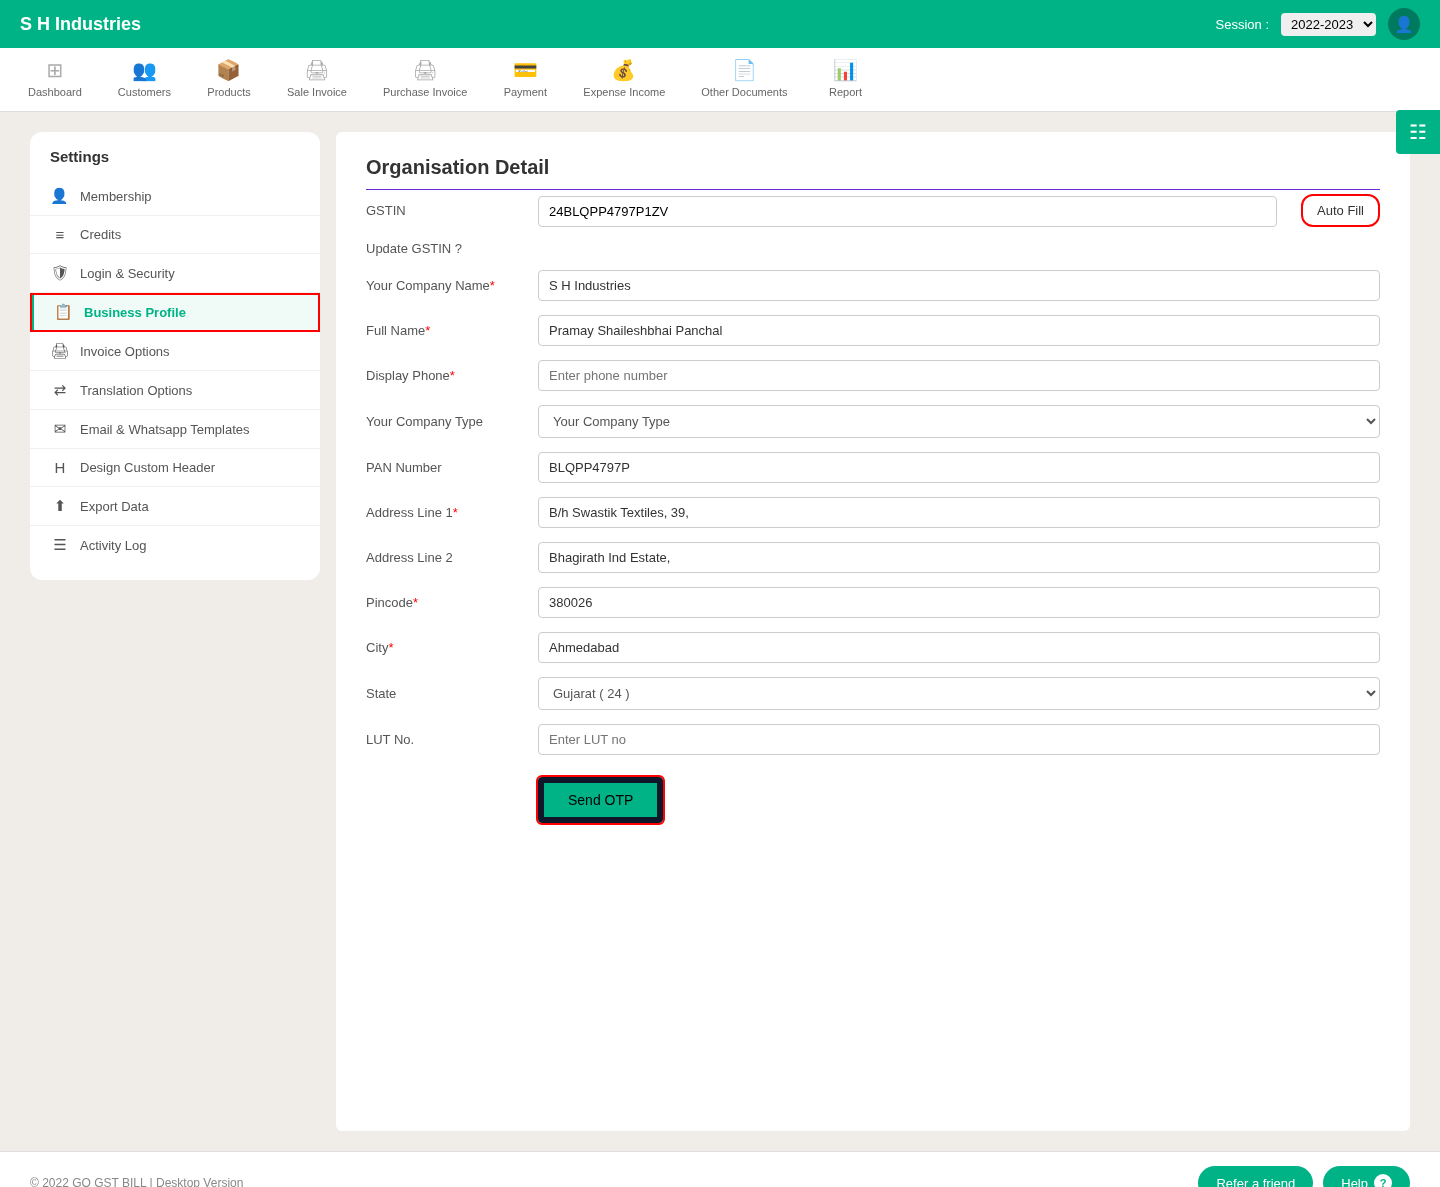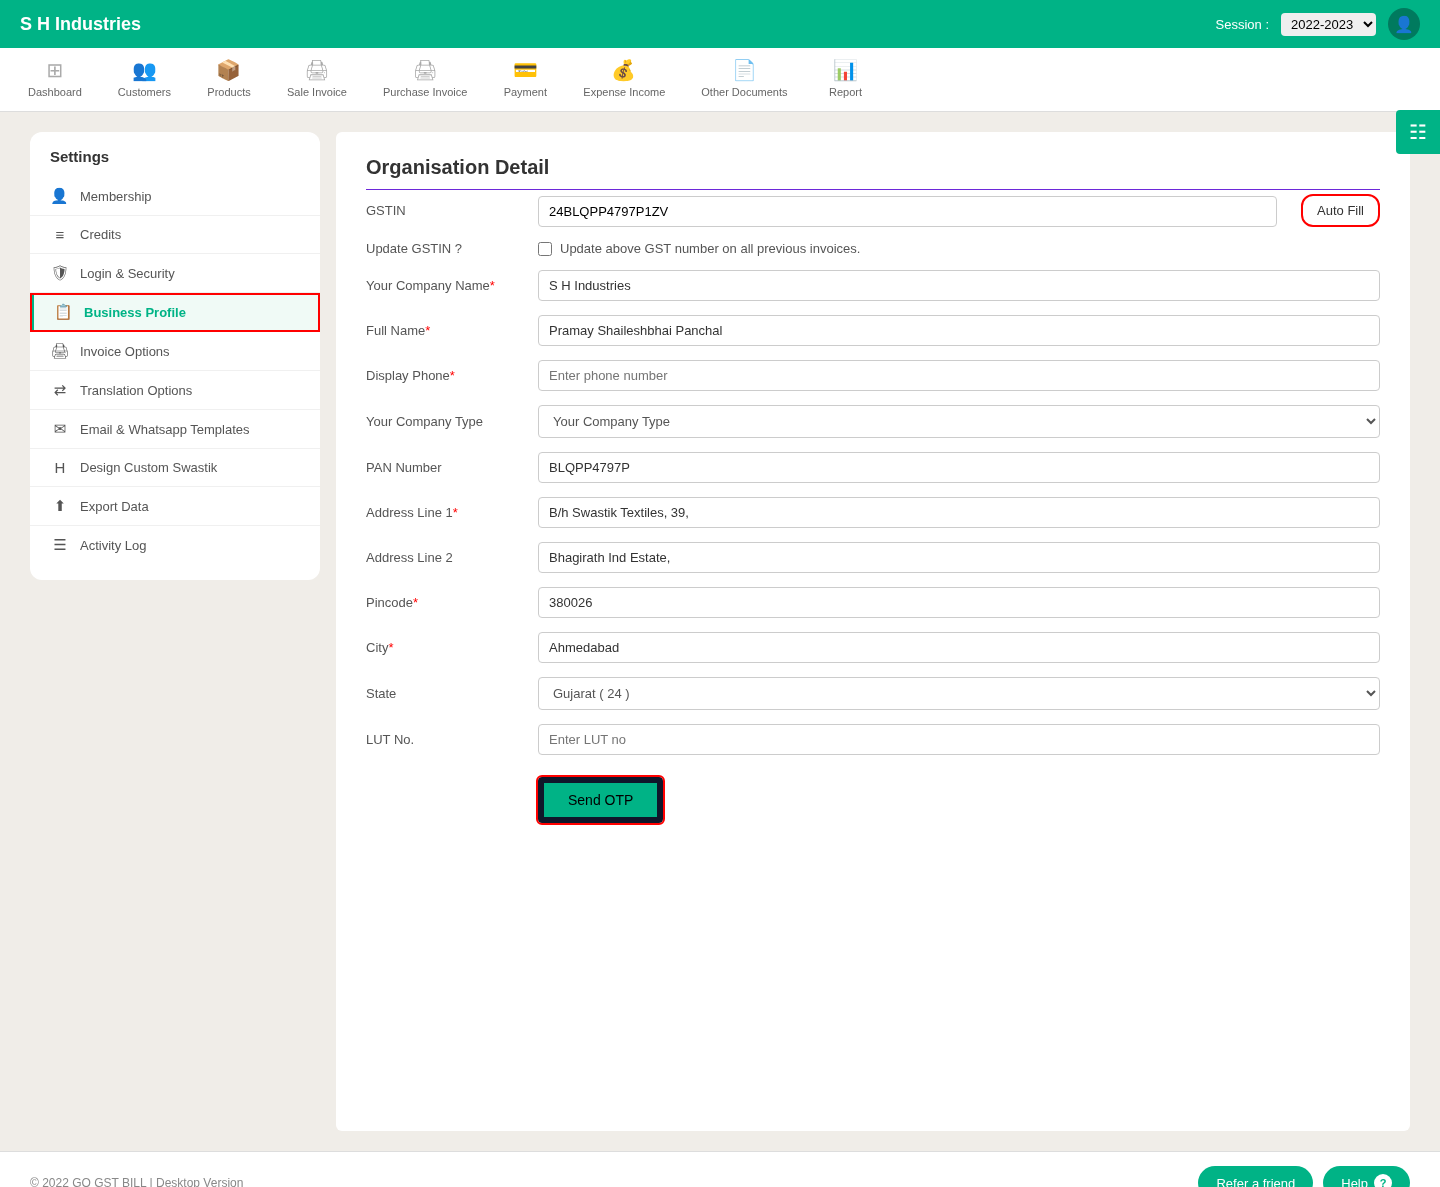--- a/index.html
+++ b/index.html
@@ -351,21 +351,21 @@
     <div class="sidebar-item">
       <span class="si-icon">⇄</span>
       <span>Translation Options</span>
     </div>
     <div class="sidebar-item">
       <span class="si-icon">✉</span>
       <span>Email &amp; Whatsapp Templates</span>
     </div>
     <div class="sidebar-item">
       <span class="si-icon">H</span>
-      <span>Design Custom Swastik</span>
+      <span>Design Custom Header</span>
     </div>
     <div class="sidebar-item">
       <span class="si-icon">⬆</span>
       <span>Export Data</span>
     </div>
     <div class="sidebar-item">
       <span class="si-icon">☰</span>
       <span>Activity Log</span>
     </div>
   </aside>
@@ -376,24 +376,20 @@
     <div class="form-row">
       <label class="form-label">GSTIN</label>
       <div class="gstin-row">
         <input class="gstin-input" type="text" value="24BLQPP4797P1ZV" style="">
         <button class="auto-fill-btn">Auto Fill</button>
       </div>
     </div>
 
     <div class="form-row">
       <label class="form-label">Update GSTIN ?</label>
-      <div class="update-gstin-row">
-        <input type="checkbox" style="">
-        <span>Update above GST number on all previous invoices.</span>
-      </div>
     </div>
 
     <div class="form-row">
       <label class="form-label">
         <span>Your Company Name</span><span class="required">*</span>
       </label>
       <input class="form-input" type="text" value="S H Industries" style="">
     </div>
 
     <div class="form-row">

